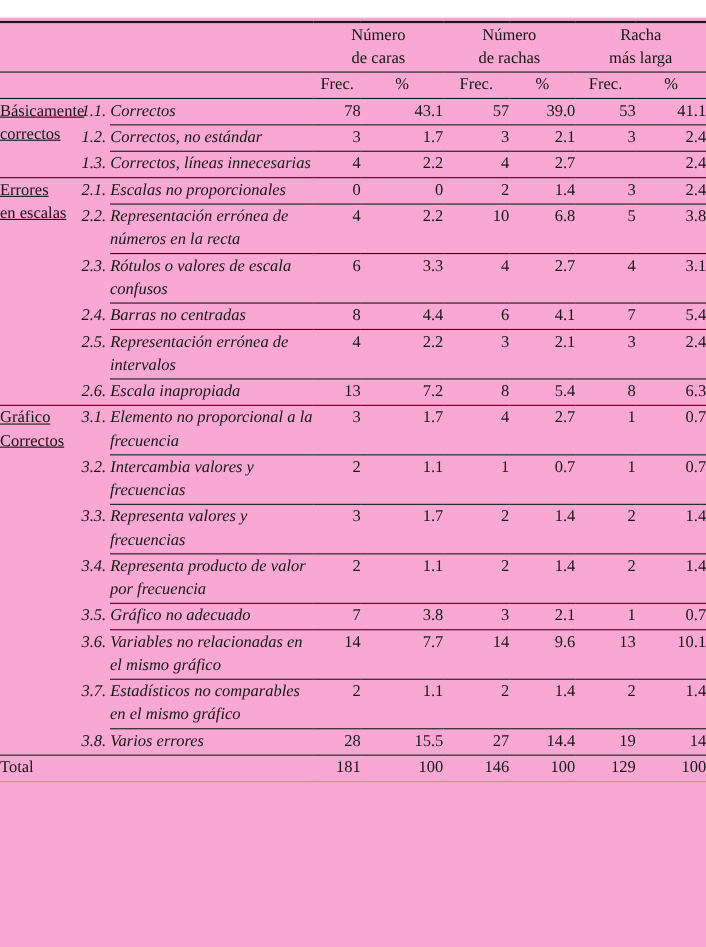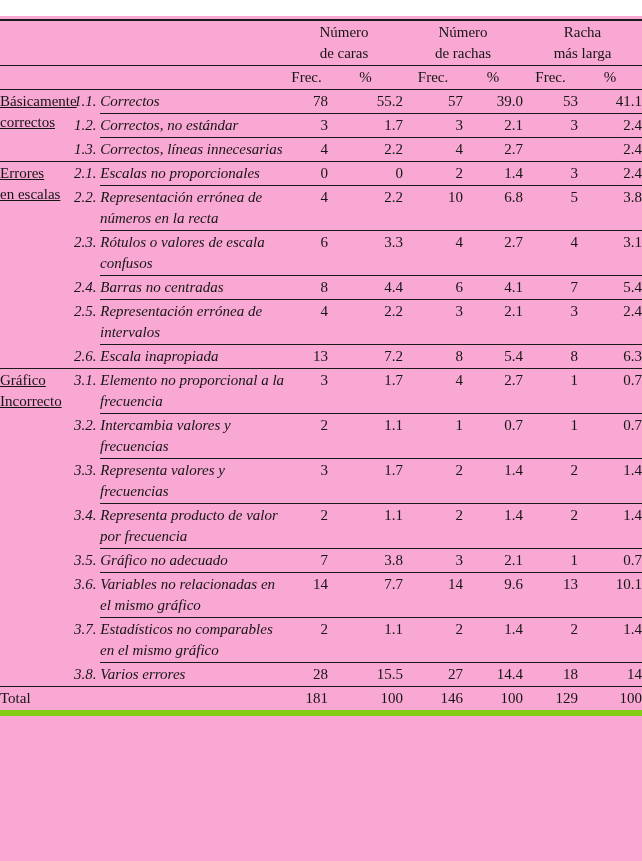--- a/index.html
+++ b/index.html
@@ -65,21 +65,21 @@
     padding: 1px 3px 1px 0;
   }
   tr.row-sep td.sub-cell,
   tr.row-sep td.value-cell {
     border-bottom: 1px solid #1a1a1a;
   }
   tr.group-end td {
     border-bottom: 1px solid #1a1a1a;
   }
   tr.total-row td {
-    border-bottom: 6px solid #84cc16;
+    border-bottom: 1px solid #84cc16;
   }
   td.total-label-cell {
     padding: 1px 4px 1px 5px;
   }
 </style>
 </head>
 <body>
 
 <div class="page">
   <table class="data-table">
@@ -112,21 +112,21 @@
         <th class="subheader-th">Frec.</th>
         <th class="subheader-th">%</th>
       </tr>
     </thead>
     <tbody id="table-body">
         <tr class="row-sep">
           <td class="group-cell" rowspan="3">Básicamente
 correctos</td>
           <td class="sub-cell">1.1. Correctos</td>
           <td class="value-cell">78</td>
-          <td class="value-cell">55.2</td>
+          <td class="value-cell">43.1</td>
           <td class="value-cell">57</td>
           <td class="value-cell">39.0</td>
           <td class="value-cell">53</td>
           <td class="value-cell">41.1</td>
         </tr>
         <tr class="row-sep">
           <td class="sub-cell">1.2. Correctos, no estándar</td>
           <td class="value-cell">3</td>
           <td class="value-cell">1.7</td>
           <td class="value-cell">3</td>
@@ -194,21 +194,21 @@
           <td class="sub-cell">2.6. Escala inapropiada</td>
           <td class="value-cell">13</td>
           <td class="value-cell">7.2</td>
           <td class="value-cell">8</td>
           <td class="value-cell">5.4</td>
           <td class="value-cell">8</td>
           <td class="value-cell">6.3</td>
         </tr>
         <tr class="row-sep">
           <td class="group-cell" rowspan="8">Gráfico
-Incorrecto</td>
+Correctos</td>
           <td class="sub-cell">3.1. Elemento no proporcional a la frecuencia</td>
           <td class="value-cell">3</td>
           <td class="value-cell">1.7</td>
           <td class="value-cell">4</td>
           <td class="value-cell">2.7</td>
           <td class="value-cell">1</td>
           <td class="value-cell">0.7</td>
         </tr>
         <tr class="row-sep">
           <td class="sub-cell">3.2. Intercambia valores y frecuencias</td>
@@ -263,21 +263,21 @@
           <td class="value-cell">1.4</td>
           <td class="value-cell">2</td>
           <td class="value-cell">1.4</td>
         </tr>
         <tr class="group-end">
           <td class="sub-cell">3.8. Varios errores</td>
           <td class="value-cell">28</td>
           <td class="value-cell">15.5</td>
           <td class="value-cell">27</td>
           <td class="value-cell">14.4</td>
-          <td class="value-cell">18</td>
+          <td class="value-cell">19</td>
           <td class="value-cell">14</td>
         </tr>
         <tr class="total-row">
           <td class="total-label-cell" colspan="2">Total</td>
           <td class="value-cell">181</td>
           <td class="value-cell">100</td>
           <td class="value-cell">146</td>
           <td class="value-cell">100</td>
           <td class="value-cell">129</td>
           <td class="value-cell">100</td>

